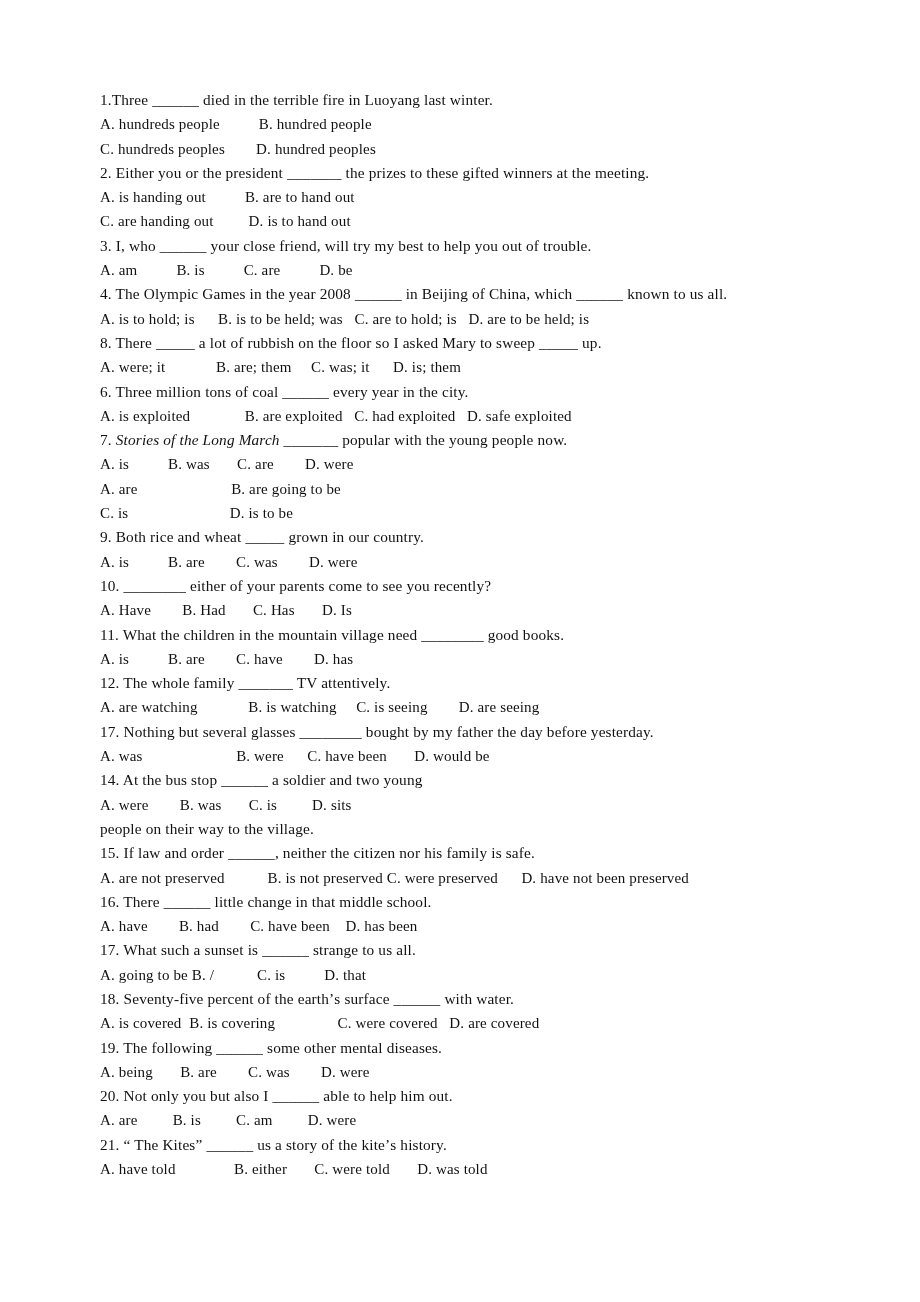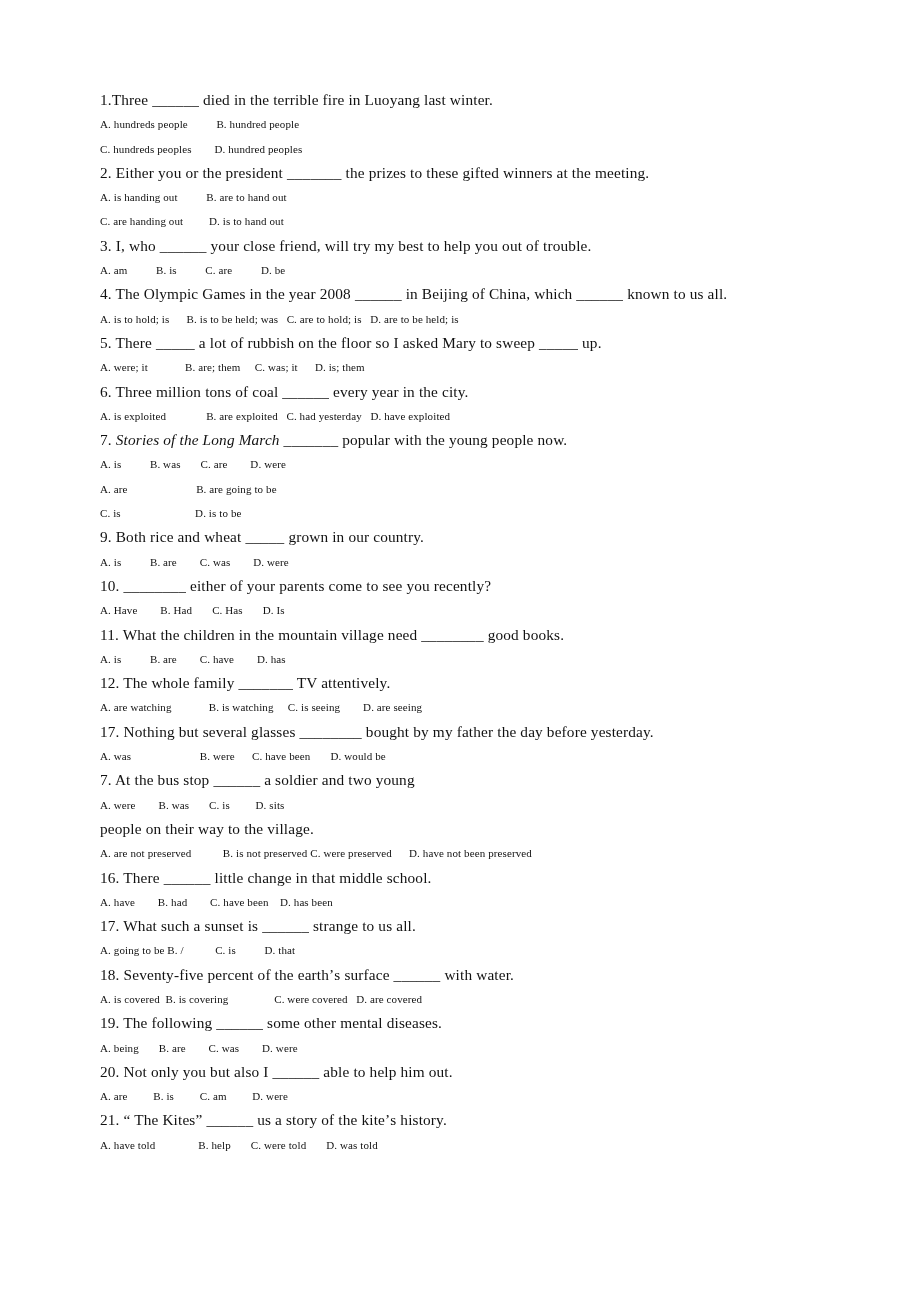--- a/index.html
+++ b/index.html
@@ -34,21 +34,21 @@
     line-height: 24.3px;
     height: 24.3px;
     white-space: pre;
     color: #111111;
     letter-spacing: 0.01em;
   }
   .q-line {
     font-size: 15.3px;
   }
   .opt-line {
-    font-size: 11px;
+    font-size: 15px;
   }
   .ital {
     font-style: italic;
   }
   
   .opt-row {
     display: block;
     white-space: pre;
   }
 </style>
@@ -60,48 +60,49 @@
       <div class="line q-line">1.Three ______ died in the terrible fire in Luoyang last winter.</div>
       <div class="line opt-line opt-row">A. hundreds people          B. hundred people</div>
       <div class="line opt-line opt-row">C. hundreds peoples        D. hundred peoples</div>
       <div class="line q-line">2. Either you or the president _______ the prizes to these gifted winners at the meeting.</div>
       <div class="line opt-line opt-row">A. is handing out          B. are to hand out</div>
       <div class="line opt-line opt-row">C. are handing out         D. is to hand out</div>
       <div class="line q-line">3. I, who ______ your close friend, will try my best to help you out of trouble.</div>
       <div class="line opt-line opt-row">A. am          B. is          C. are          D. be</div>
       <div class="line q-line">4. The Olympic Games in the year 2008 ______ in Beijing of China, which ______ known to us all.</div>
       <div class="line opt-line opt-row">A. is to hold; is      B. is to be held; was   C. are to hold; is   D. are to be held; is</div>
-      <div class="line q-line">5. There _____ a lot of rubbish on the floor so I asked Mary to sweep _____ up.</div>
+      <div class="line q-line">8. There _____ a lot of rubbish on the floor so I asked Mary to sweep _____ up.</div>
       <div class="line opt-line opt-row">A. were; it             B. are; them     C. was; it      D. is; them</div>
       <div class="line q-line">6. Three million tons of coal ______ every year in the city.</div>
-      <div class="line opt-line opt-row">A. is exploited              B. are exploited   C. had yesterday   D. have exploited</div>
+      <div class="line opt-line opt-row">A. is exploited              B. are exploited   C. had exploited   D. safe exploited</div>
       <div class="line q-line"><span>7. </span><span class="ital">Stories of the Long March</span><span> _______ popular with the young people now.</span></div>
       <div class="line opt-line opt-row">A. is          B. was       C. are        D. were</div>
       <div class="line opt-line opt-row">A. are                        B. are going to be</div>
       <div class="line opt-line opt-row">C. is                          D. is to be</div>
       <div class="line q-line">9. Both rice and wheat _____ grown in our country.</div>
       <div class="line opt-line opt-row">A. is          B. are        C. was        D. were</div>
       <div class="line q-line">10. ________ either of your parents come to see you recently?</div>
       <div class="line opt-line opt-row">A. Have        B. Had       C. Has       D. Is</div>
       <div class="line q-line">11. What the children in the mountain village need ________ good books.</div>
       <div class="line opt-line opt-row">A. is          B. are        C. have        D. has</div>
       <div class="line q-line">12. The whole family _______ TV attentively.</div>
       <div class="line opt-line opt-row">A. are watching             B. is watching     C. is seeing        D. are seeing</div>
       <div class="line q-line">17. Nothing but several glasses ________ bought by my father the day before yesterday.</div>
       <div class="line opt-line opt-row">A. was                        B. were      C. have been       D. would be</div>
-      <div class="line q-line">7. At the bus stop ______ a soldier and two young</div>
+      <div class="line q-line">14. At the bus stop ______ a soldier and two young</div>
       <div class="line opt-line opt-row">A. were        B. was       C. is         D. sits</div>
       <div class="line q-line">people on their way to the village.</div>
+      <div class="line q-line">15. If law and order ______, neither the citizen nor his family is safe.</div>
       <div class="line opt-line opt-row">A. are not preserved           B. is not preserved C. were preserved      D. have not been preserved</div>
       <div class="line q-line">16. There ______ little change in that middle school.</div>
       <div class="line opt-line opt-row">A. have        B. had        C. have been    D. has been</div>
       <div class="line q-line">17. What such a sunset is ______ strange to us all.</div>
       <div class="line opt-line opt-row">A. going to be B. /           C. is          D. that</div>
       <div class="line q-line">18. Seventy-five percent of the earthʼs surface ______ with water.</div>
       <div class="line opt-line opt-row">A. is covered  B. is covering                C. were covered   D. are covered</div>
       <div class="line q-line">19. The following ______ some other mental diseases.</div>
       <div class="line opt-line opt-row">A. being       B. are        C. was        D. were</div>
       <div class="line q-line">20. Not only you but also I ______ able to help him out.</div>
       <div class="line opt-line opt-row">A. are         B. is         C. am         D. were</div>
       <div class="line q-line">21. “ The Kites” ______ us a story of the kiteʼs history.</div>
-      <div class="line opt-line opt-row">A. have told               B. help       C. were told       D. was told</div>
+      <div class="line opt-line opt-row">A. have told               B. either       C. were told       D. was told</div>
     </div>
 </div>
 
 </body></html>

